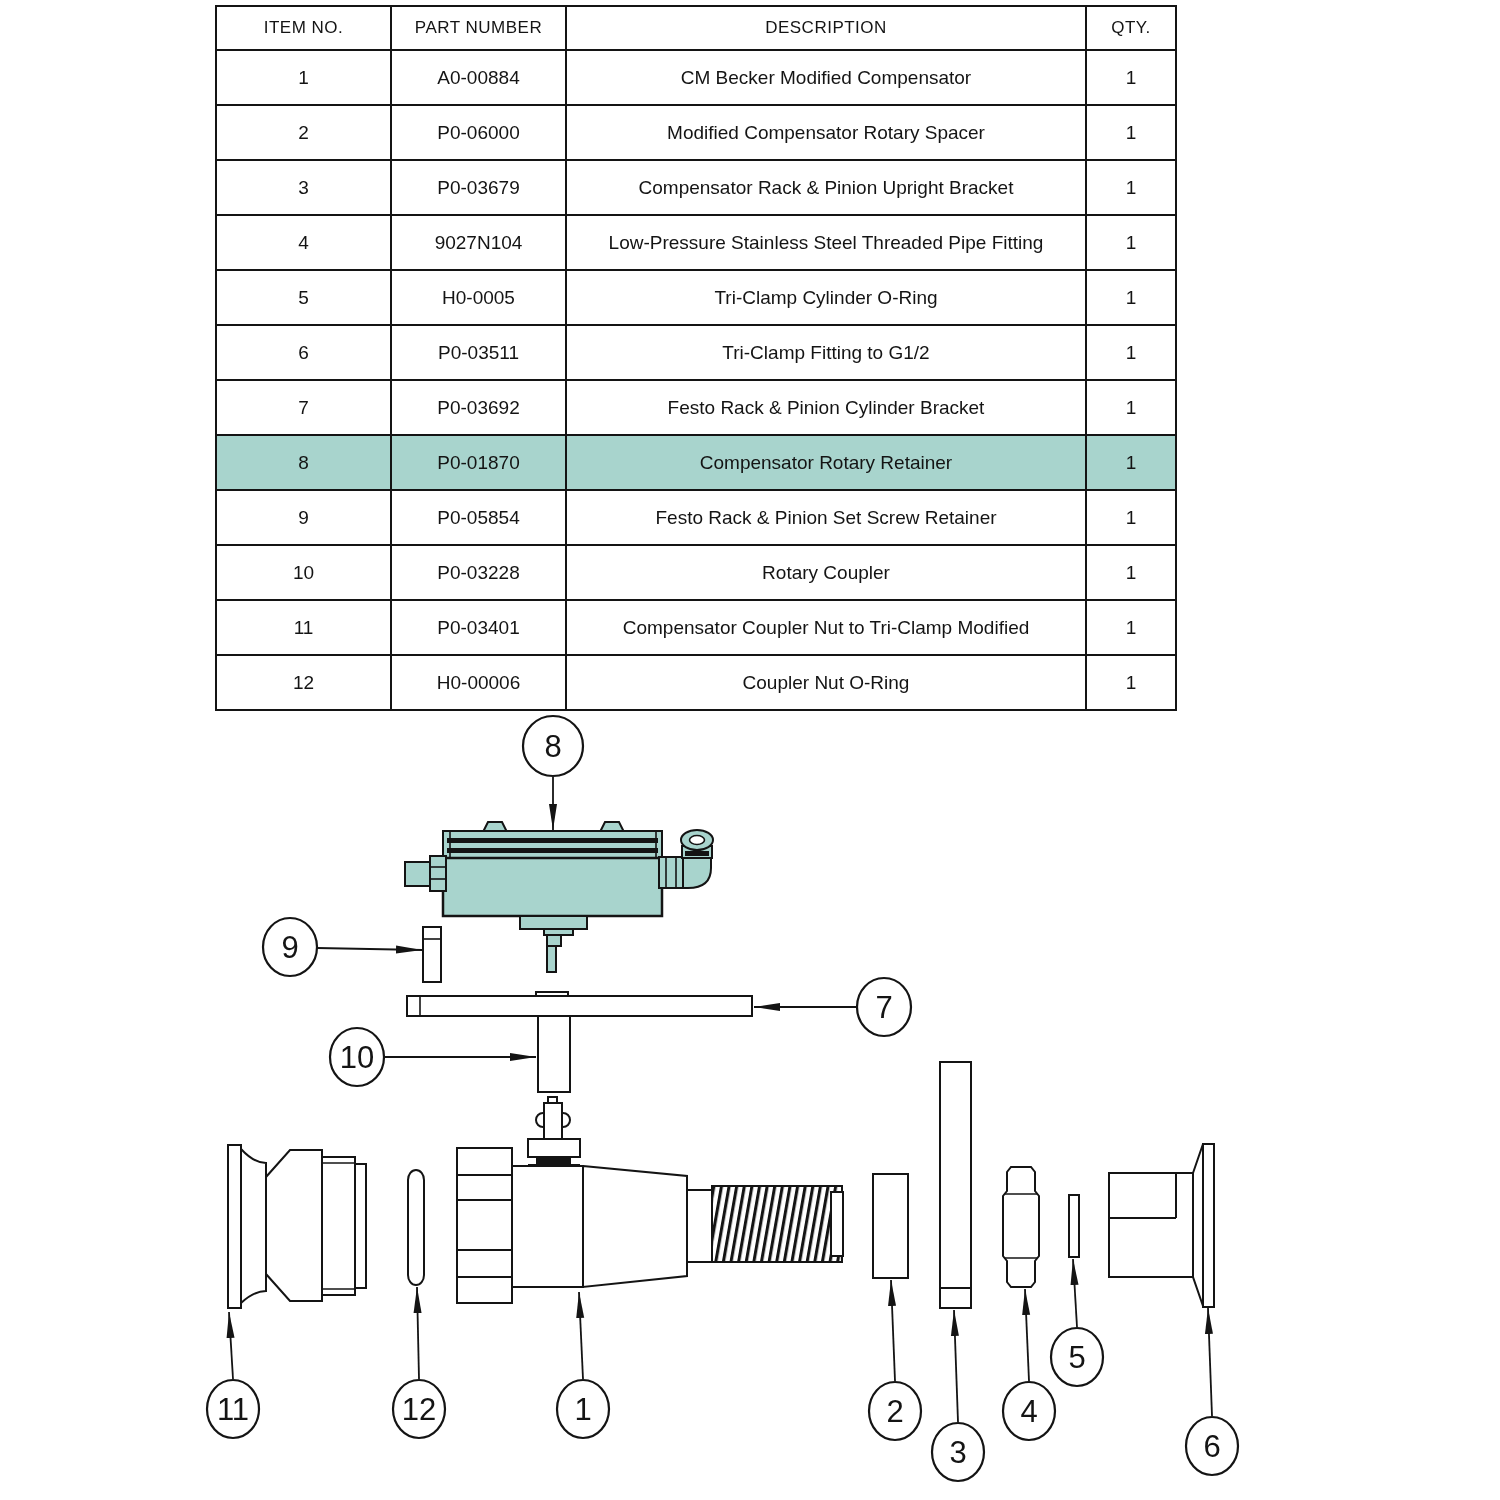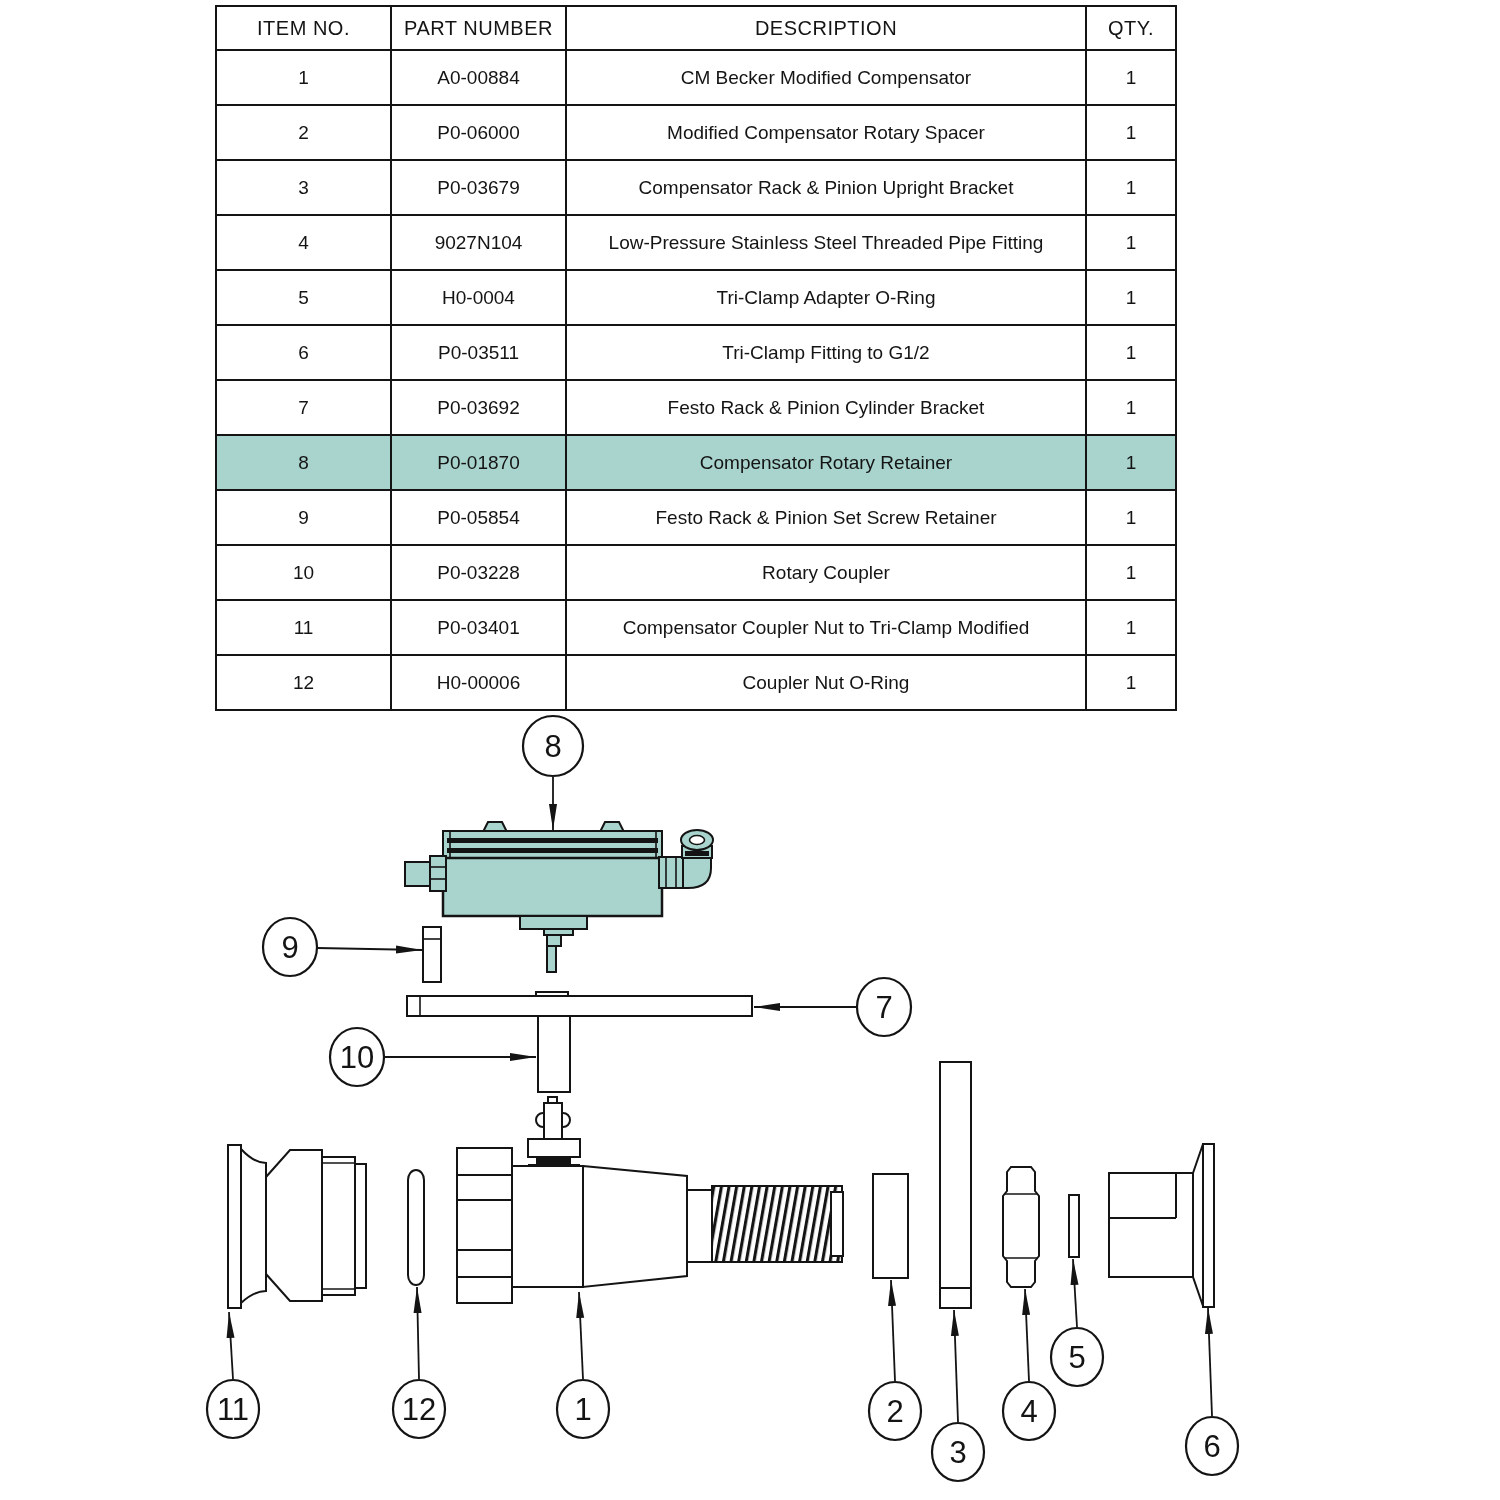--- a/index.html
+++ b/index.html
@@ -1,21 +1,21 @@
 <!DOCTYPE html>
 <html><head>
 <meta charset="utf-8">
 <style>
   html,body{margin:0;padding:0;background:#fff;}
   body{width:1500px;height:1500px;position:relative;font-family:"Liberation Sans",sans-serif;color:#141414;}
   .canvas{position:absolute;inset:0;width:1500px;height:1500px;}
   svg.diagram{position:absolute;left:0;top:0;width:1500px;height:1500px;}
   table.bom{position:absolute;left:215px;top:5px;width:960px;border-collapse:collapse;table-layout:fixed;background:#fff;}
   table.bom th, table.bom td{border:2px solid #141414;text-align:center;font-weight:400;padding:0 6px;overflow:hidden;white-space:nowrap;}
-  table.bom th{height:42px;font-size:20px;letter-spacing:.5px;}
+  table.bom th{height:42px;font-size:17px;letter-spacing:.5px;}
   table.bom td{height:53px;font-size:19px;}
   .part{fill:#ffffff;stroke:#141414;stroke-width:2;}
   .ink{fill:#141414;stroke:none;}
   .edge{stroke:#141414;stroke-width:2;fill:none;}
   .thin{stroke:#141414;stroke-width:1.6;fill:none;}
   .arrow{stroke:#141414;stroke-width:1.8;fill:none;}
   .balloon{stroke:#141414;stroke-width:2.2;fill:#ffffff;cursor:pointer;}
   .balloon-num{font-family:"Liberation Sans",sans-serif;font-size:31px;fill:#141414;text-anchor:middle;}
 </style>
 </head>
@@ -245,22 +245,22 @@
       <td>1</td>
     </tr>
     <tr>
       <td>4</td>
       <td>9027N104</td>
       <td>Low-Pressure Stainless Steel Threaded Pipe Fitting</td>
       <td>1</td>
     </tr>
     <tr>
       <td>5</td>
-      <td>H0-0004</td>
-      <td>Tri-Clamp Adapter O-Ring</td>
+      <td>H0-0005</td>
+      <td>Tri-Clamp Cylinder O-Ring</td>
       <td>1</td>
     </tr>
     <tr>
       <td>6</td>
       <td>P0-03511</td>
       <td>Tri-Clamp Fitting to G1/2</td>
       <td>1</td>
     </tr>
     <tr>
       <td>7</td>

